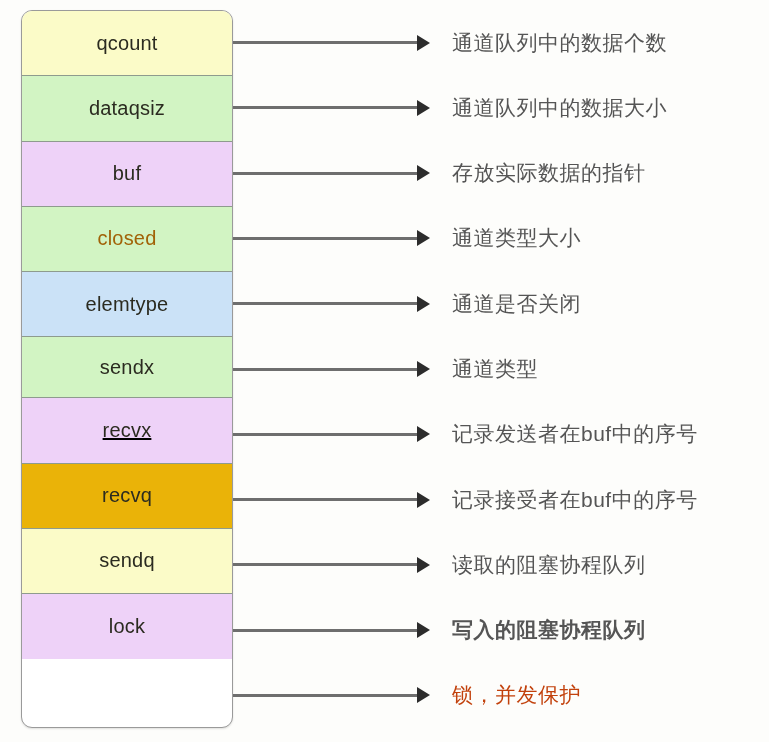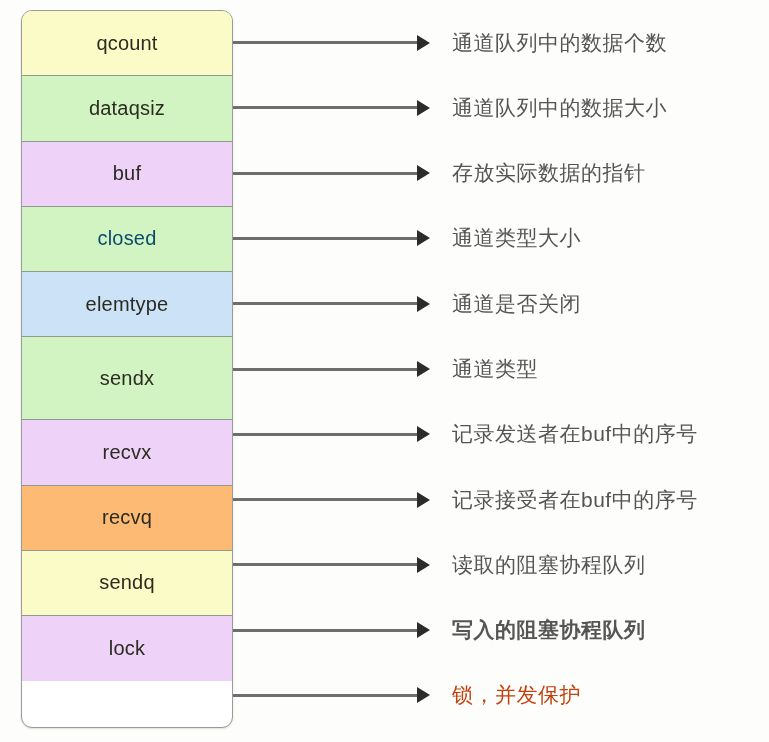--- a/index.html
+++ b/index.html
@@ -96,32 +96,32 @@
       <div class="field-row" style="background: rgb(251, 251, 200); height: 65.2727px;">
         <span class="field-label" style="color: rgb(43, 43, 32);">qcount</span>
       </div>
       <div class="field-row" style="background: rgb(210, 244, 195); height: 65.2727px;">
         <span class="field-label" style="color: rgb(43, 43, 32);">dataqsiz</span>
       </div>
       <div class="field-row" style="background: rgb(238, 210, 248); height: 65.2727px;">
         <span class="field-label" style="color: rgb(43, 43, 32);">buf</span>
       </div>
       <div class="field-row" style="background: rgb(210, 244, 195); height: 65.2727px;">
-        <span class="field-label" style="color: #0c4a6e;">closed</span>
+        <span class="field-label" style="color: #a16207;">closed</span>
       </div>
       <div class="field-row" style="background: rgb(203, 226, 247); height: 65.2727px;">
         <span class="field-label" style="color: rgb(43, 43, 32);">elemtype</span>
       </div>
-      <div class="field-row" style="background: rgb(210, 244, 195); height: 83px; text-align: right;">
+      <div class="field-row" style="background: rgb(210, 244, 195); height: 61px; text-align: right;">
         <span class="field-label" style="color: rgb(43, 43, 32);">sendx</span>
       </div>
-      <div class="field-row" style="background: rgb(238, 210, 248); height: 65.2727px;">
+      <div class="field-row" style="background: rgb(238, 210, 248); height: 65.2727px; text-decoration: underline;">
         <span class="field-label" style="color: rgb(43, 43, 32);">recvx</span>
       </div>
-      <div class="field-row" style="background: #fdba74; height: 65.2727px;">
+      <div class="field-row" style="background: #eab308; height: 65.2727px;">
         <span class="field-label" style="color: rgb(43, 43, 32);">recvq</span>
       </div>
       <div class="field-row" style="background: rgb(251, 251, 200); height: 65.2727px;">
         <span class="field-label" style="color: rgb(43, 43, 32);">sendq</span>
       </div>
       <div class="field-row" style="background: rgb(238, 210, 248); height: 65.2727px;">
         <span class="field-label" style="color: rgb(43, 43, 32);">lock</span>
       </div>
     </div>
 

